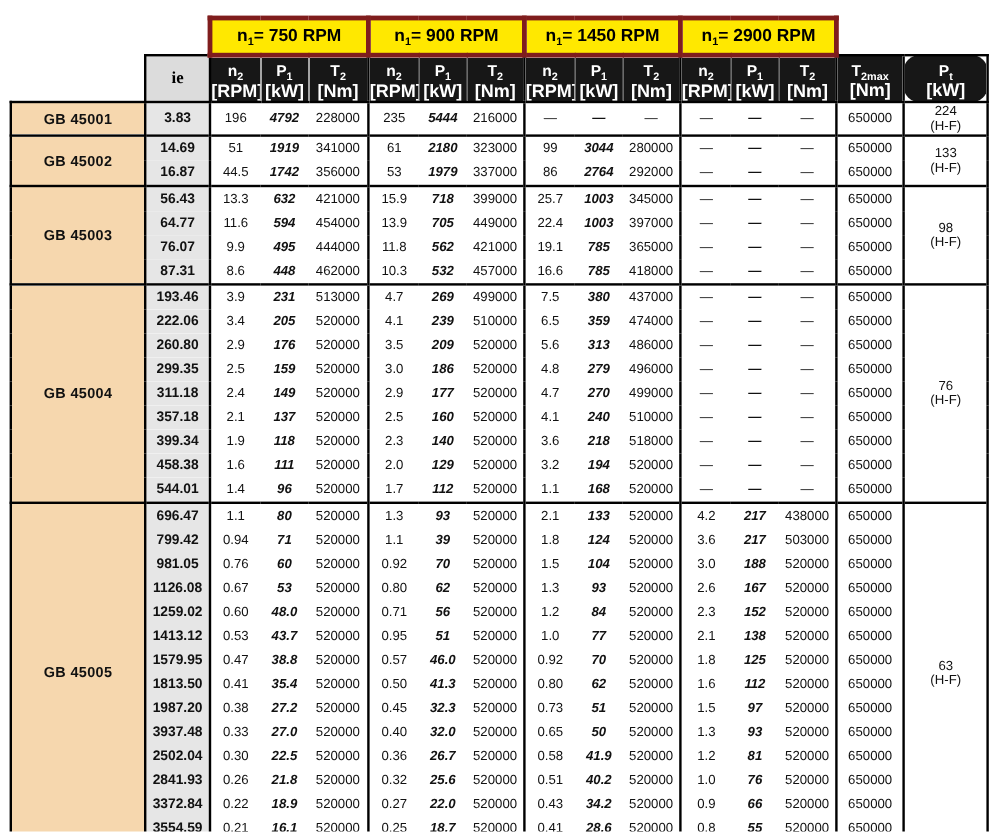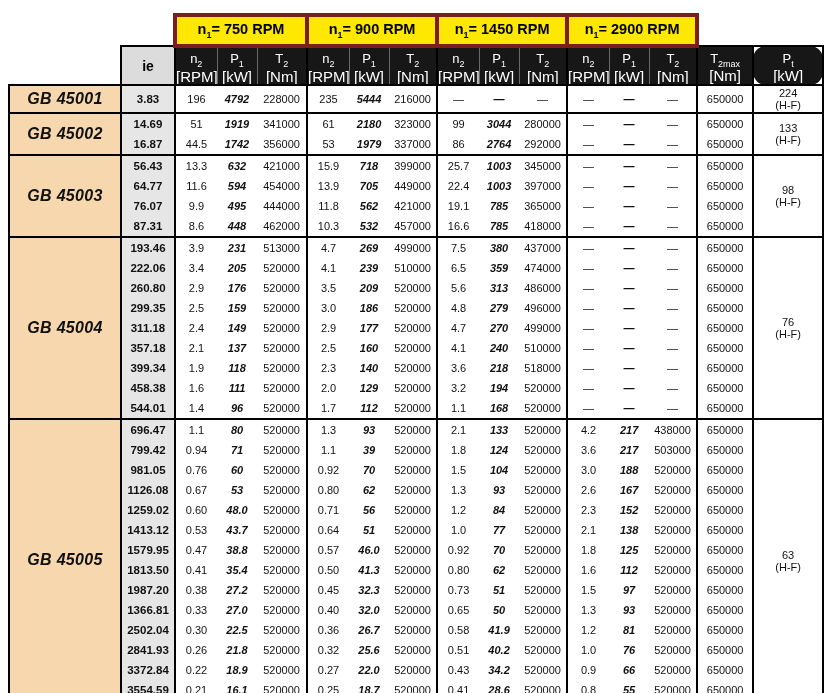--- a/index.html
+++ b/index.html
@@ -5,31 +5,31 @@
   html,body{margin:0;padding:0;background:#ffffff;width:830px;height:693px;overflow:hidden;
     font-family:"Liberation Sans",sans-serif;-webkit-font-smoothing:antialiased;}
   .wrap{padding:13px 0 0 8px;}
   table{border-collapse:collapse;table-layout:fixed;width:814px;}
   td,th{padding:0;text-align:center;vertical-align:middle;overflow:hidden;white-space:nowrap;}
   
   .blank{border:none;background:#fff;}
   th.speed{background:#ffe800;border:4px solid #7f1d1d;height:27px;font-size:14.5px;font-weight:bold;color:#000000;}
   th.speed sub{font-size:9px;}
   th.bh{background:#171717;color:#fff;border-top:2px solid #000;border-bottom:2px solid #000;
-        border-left:1px solid #6a6a6a;border-right:1px solid #6a6a6a;height:36px;font-weight:normal;}
+        border-left:1px solid #6a6a6a;border-right:1px solid #6a6a6a;height:36px;font-weight:bold;}
   th.bh .sym{display:block;font-size:13px;line-height:14px;margin-top:2px;}
   th.bh .sym sub{font-size:9px;}
   th.bh .unit{display:block;font-size:15px;line-height:11px;}
   th.bh.gs{border-left:2px solid #000;}
   th.bh.last{border-right:2px solid #000;border-radius:13px;}
-  th.ieh{background:#dcdcdc;border:2px solid #000;font-weight:bold;font-size:14px;}
+  th.ieh{background:#dcdcdc;border:2px solid #000;font-weight:bold;font-size:14px;font-family:Liberation Serif, serif;}
   
   tbody td{font-size:11px;height:20px;color:#111;border:none;}
   tbody tr.tall td{height:26px;}
-  td.model{background:#f6d7ae;border:2px solid #000;font-weight:bold;font-size:16px;letter-spacing:.3px;font-style:italic;}
+  td.model{background:#f6d7ae;border:2px solid #000;font-weight:bold;font-size:12px;letter-spacing:.3px;}
   td.ie{background:#e6e6e6;border-left:2px solid #000;border-right:2px solid #000;font-weight:bold;font-size:11.5px;}
   td.p1{font-weight:bold;font-style:italic;}
   td.gs{border-left:2px solid #000;}
   td.t2max{border-left:2px solid #000;border-right:2px solid #000;}
   td.ptc{border-left:2px solid #000;border-right:2px solid #000;font-size:11px;line-height:12px;}
   tbody tr.gfirst td{border-top:2px solid #000;}
   tbody tr:last-child td{border-bottom:2px solid #000;}
 </style>
 </head>
 <body>
@@ -485,21 +485,21 @@
           <td class="n2 gs">2.3</td>
           <td class="p1">152</td>
           <td class="t2">520000</td>
           <td class="t2max">650000</td>
         </tr>
         <tr>
           <td class="ie">1413.12</td>
           <td class="n2 gs">0.53</td>
           <td class="p1">43.7</td>
           <td class="t2">520000</td>
-          <td class="n2 gs">0.64</td>
+          <td class="n2 gs">0.95</td>
           <td class="p1">51</td>
           <td class="t2">520000</td>
           <td class="n2 gs">1.0</td>
           <td class="p1">77</td>
           <td class="t2">520000</td>
           <td class="n2 gs">2.1</td>
           <td class="p1">138</td>
           <td class="t2">520000</td>
           <td class="t2max">650000</td>
         </tr>
@@ -545,21 +545,21 @@
           <td class="t2">520000</td>
           <td class="n2 gs">0.73</td>
           <td class="p1">51</td>
           <td class="t2">520000</td>
           <td class="n2 gs">1.5</td>
           <td class="p1">97</td>
           <td class="t2">520000</td>
           <td class="t2max">650000</td>
         </tr>
         <tr>
-          <td class="ie">1366.81</td>
+          <td class="ie">3937.48</td>
           <td class="n2 gs">0.33</td>
           <td class="p1">27.0</td>
           <td class="t2">520000</td>
           <td class="n2 gs">0.40</td>
           <td class="p1">32.0</td>
           <td class="t2">520000</td>
           <td class="n2 gs">0.65</td>
           <td class="p1">50</td>
           <td class="t2">520000</td>
           <td class="n2 gs">1.3</td>

